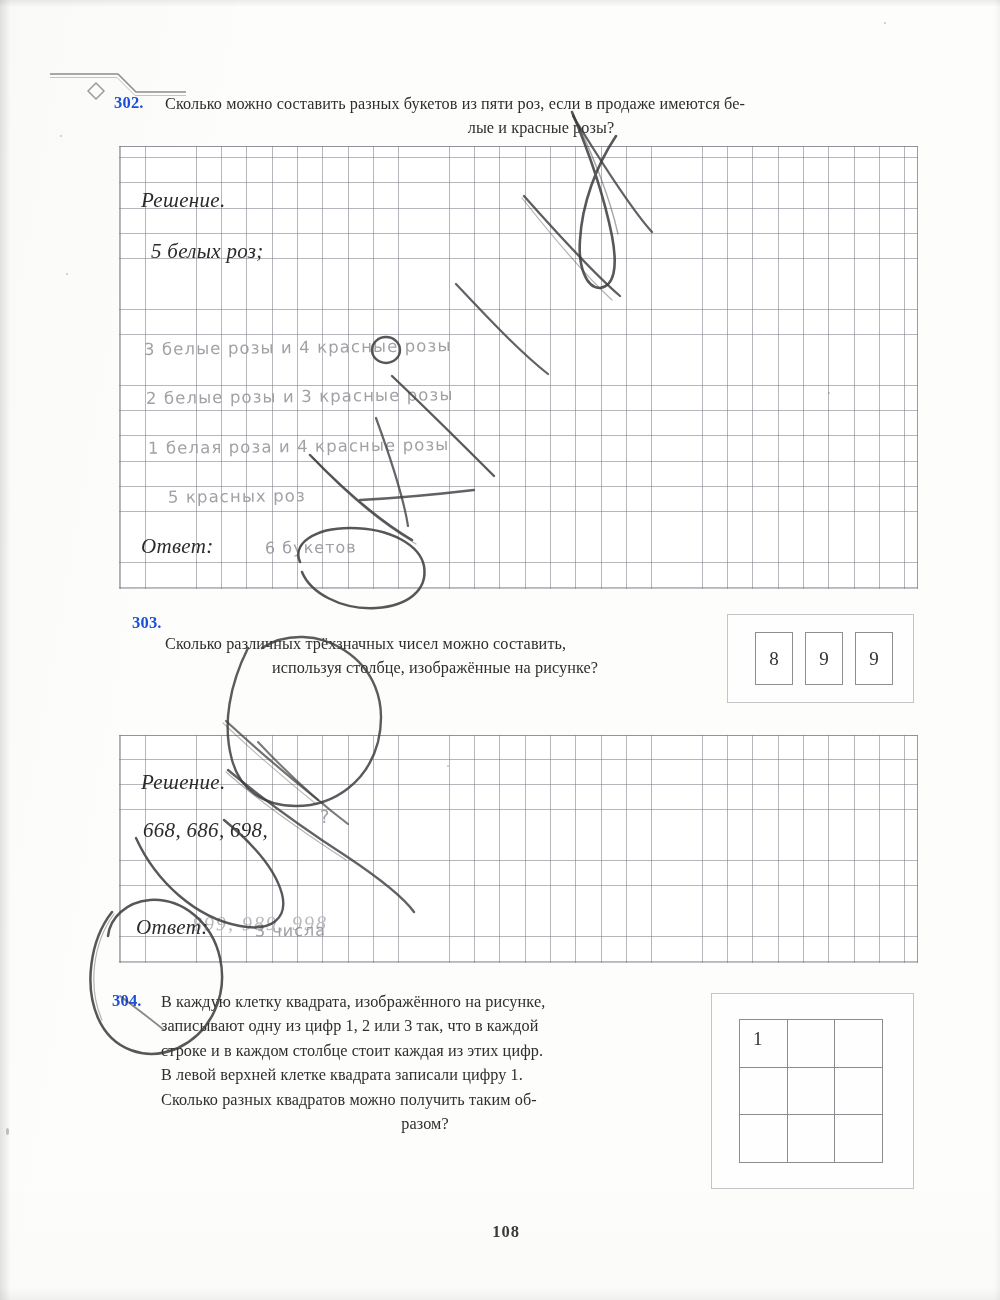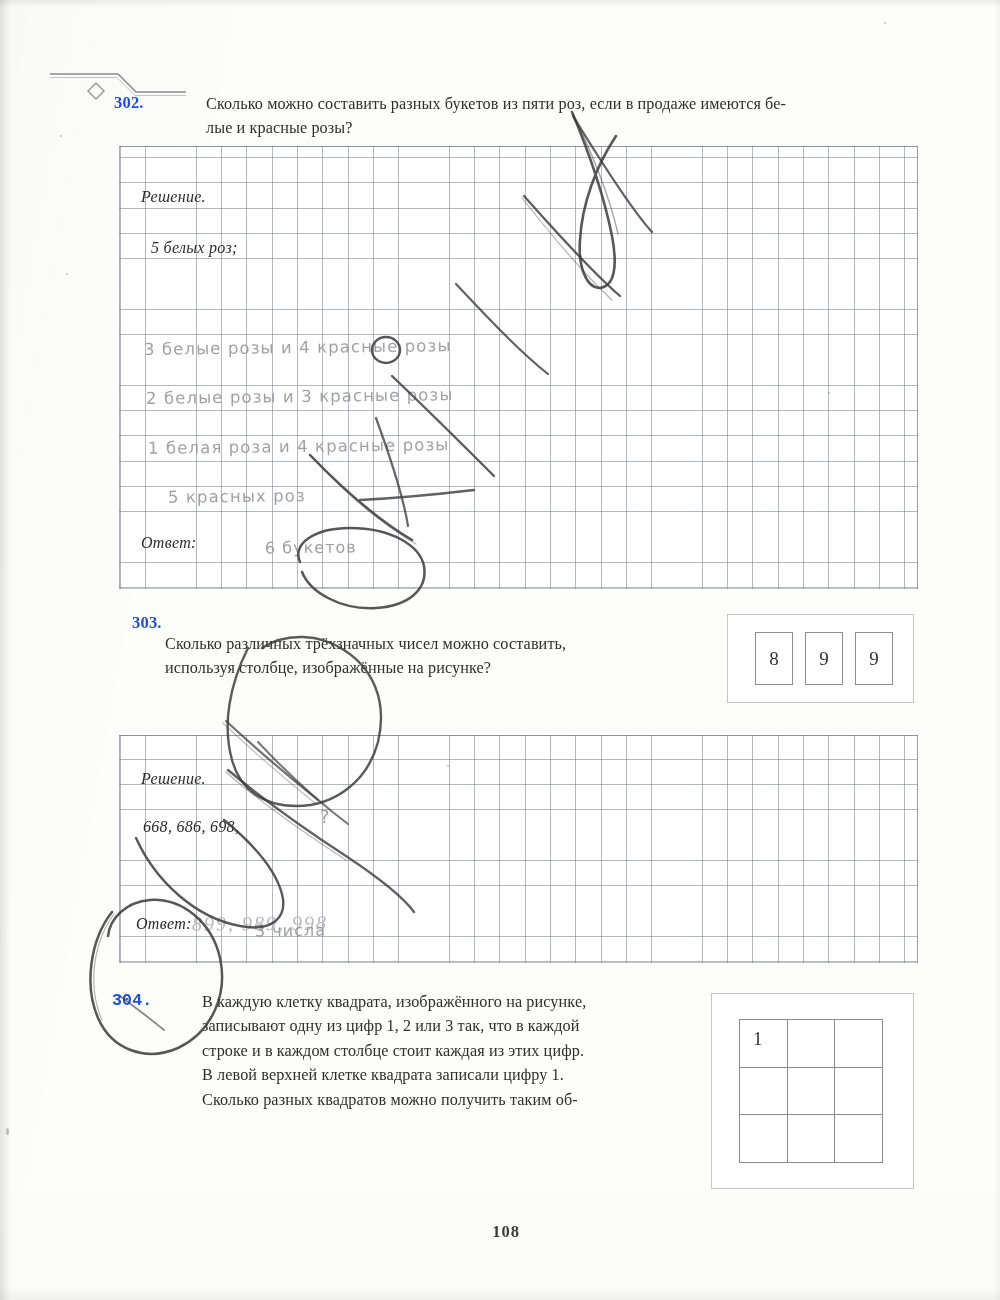--- a/index.html
+++ b/index.html
@@ -57,23 +57,23 @@
   }
   .ptext {
     position: absolute;
     font-family: "Liberation Serif", serif;
     font-size: 16.2px;
     line-height: 24.4px;
     color: #2e2e2e;
     text-align: justify;
     letter-spacing: 0.1px;
   }
-  .ptext.wide { text-align: justify; margin-left: 41px; }
+  .ptext.wide { text-align: justify; }
   .ptext p { margin: 0; }
-  .ptext p.lastline { text-align: left; }
+  .ptext p.lastline { text-align: center; }
 
   
   .gridbox {
     position: absolute;
     background:
       repeating-linear-gradient(
         0deg,
         rgba(120,124,134,0.55) 0px,
         rgba(120,124,134,0.55) 0.8px,
         rgba(0,0,0,0) 0.8px,
@@ -92,21 +92,21 @@
     border-right: 1px solid rgba(120,124,134,0.45);
     border-bottom: 1px solid rgba(120,124,134,0.45);
     overflow: hidden;
   }
 
   
   .prompt {
     position: absolute;
     font-family: "Liberation Serif", serif;
     font-style: italic;
-    font-size: 16px;
+    font-size: 21px;
     color: #2b2b2b;
     white-space: nowrap;
     letter-spacing: 0.3px;
   }
 
   
   .hand {
     position: absolute;
     font-family: "DejaVu Sans", sans-serif;
     font-size: 16.5px;
@@ -242,27 +242,28 @@
   <div class="gridbox" style="left:119px; top:735px; width:799px; height:228px;"></div>
 
   <div class="prompt" style="left:141px; top:770px;">Решение.</div>
   <div class="prompt" style="left:143px; top:818px;">668, 686, 698,</div>
   <div class="hand" style="left:320px; top:806px; font-size:18px;">?</div>
   <div class="hand grey-num" style="left:148px; top:912px;margin-left:44px;">899, 989, 998</div>
 
   <div class="prompt" style="left:136px; top:915px;">Ответ:</div>
   <div class="hand ans" style="left:255px; top:921px;">3 числа</div>
 
-  <div class="pnum" style="left:112px; top:991px;font-family:Liberation Mono, monospace;">304.</div>
+  <div class="pnum" style="left:112px; top:991px;">304.</div>
   <div class="ptext wide" style="left:161px; top:990px; width:528px;">
     <p>В каждую клетку квадрата, изображённого на рисунке,</p>
     <p>записывают одну из цифр 1, 2 или 3 так, что в каждой</p>
     <p>строке и в каждом столбце стоит каждая из этих цифр.</p>
     <p>В левой верхней клетке квадрата записали цифру 1.</p>
     <p>Сколько разных квадратов можно получить таким об-</p>
+    <p class="lastline">разом?</p>
   </div>
 
   <div class="figframe" style="left:711px; top:993px; width:203px; height:196px;"></div>
   <div class="sq3" style="left:739px; top:1019px; width:144px; height:144px;">
     <div>1</div>
     <div></div>
     <div></div>
     <div></div>
     <div></div>
     <div></div>

